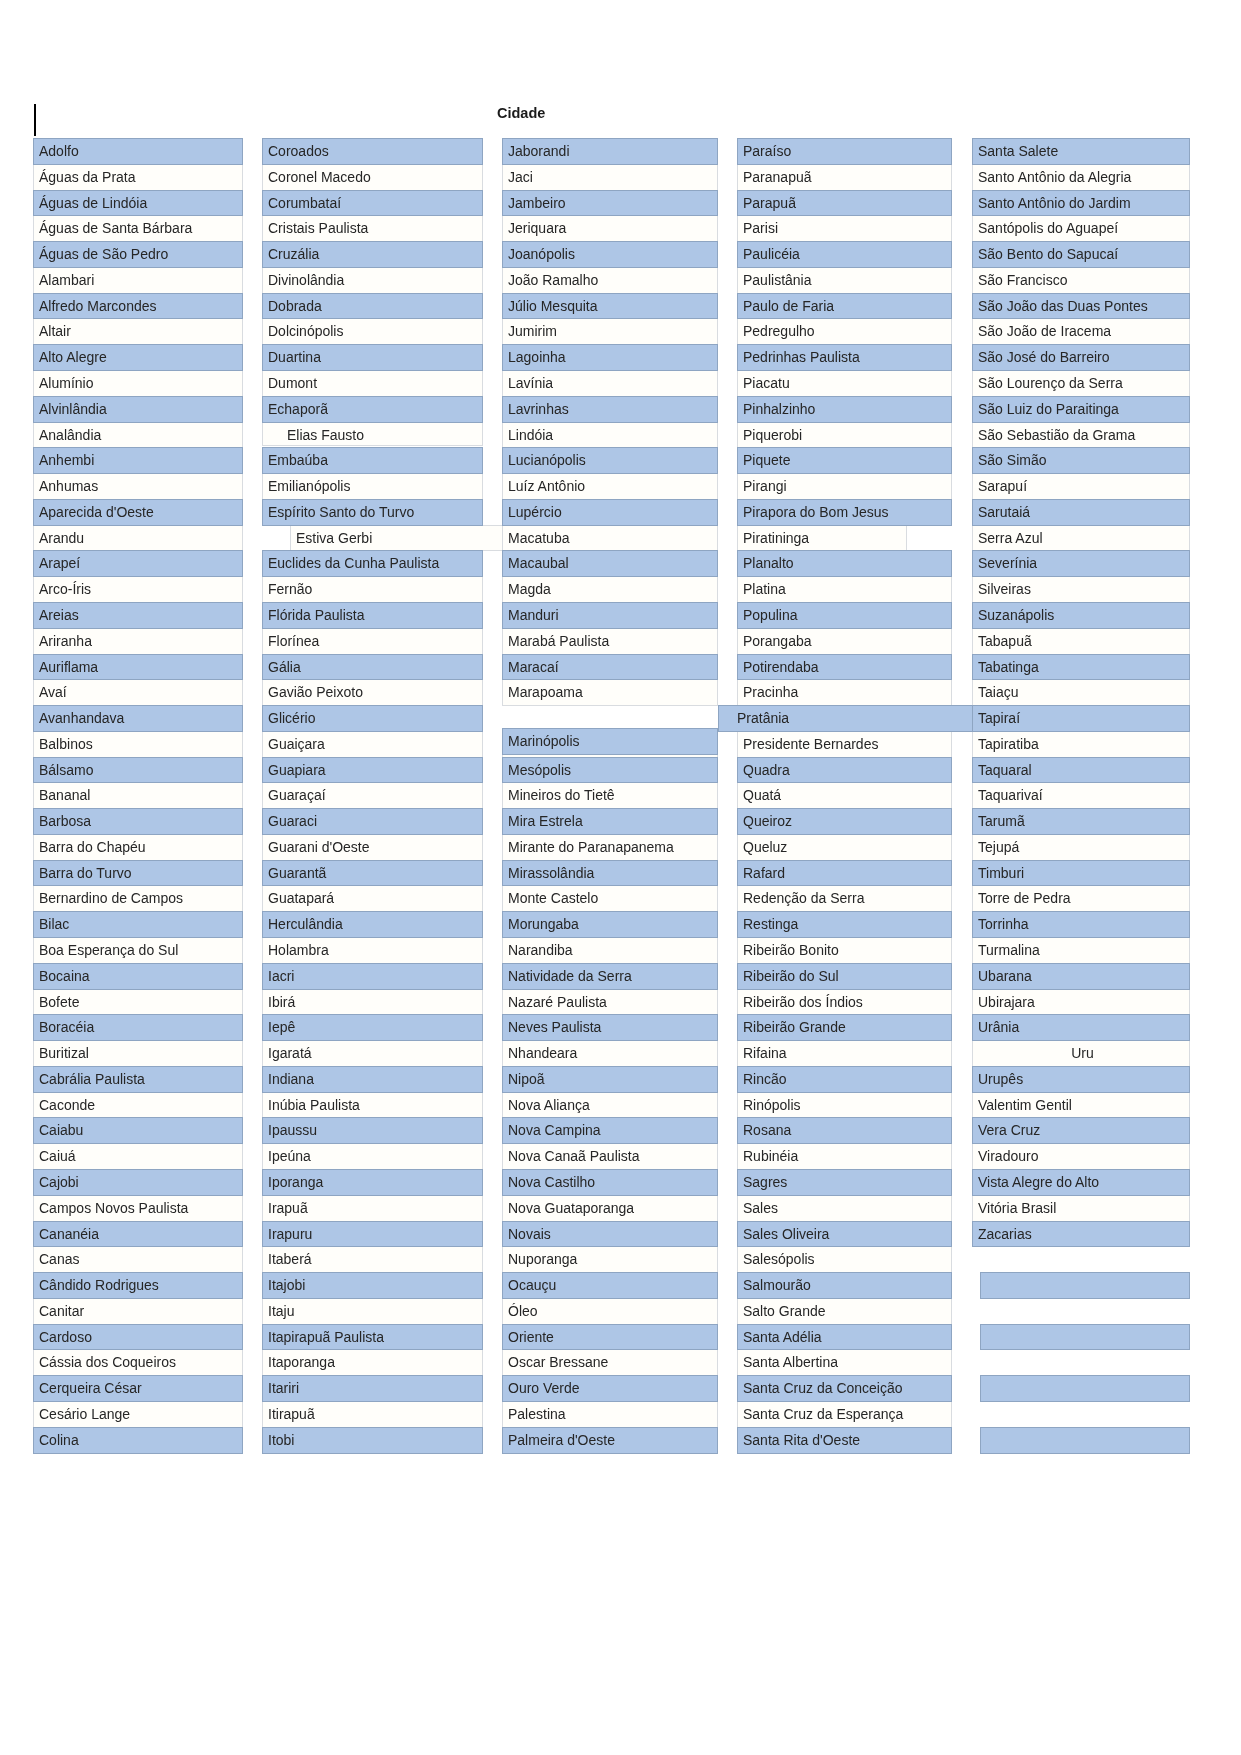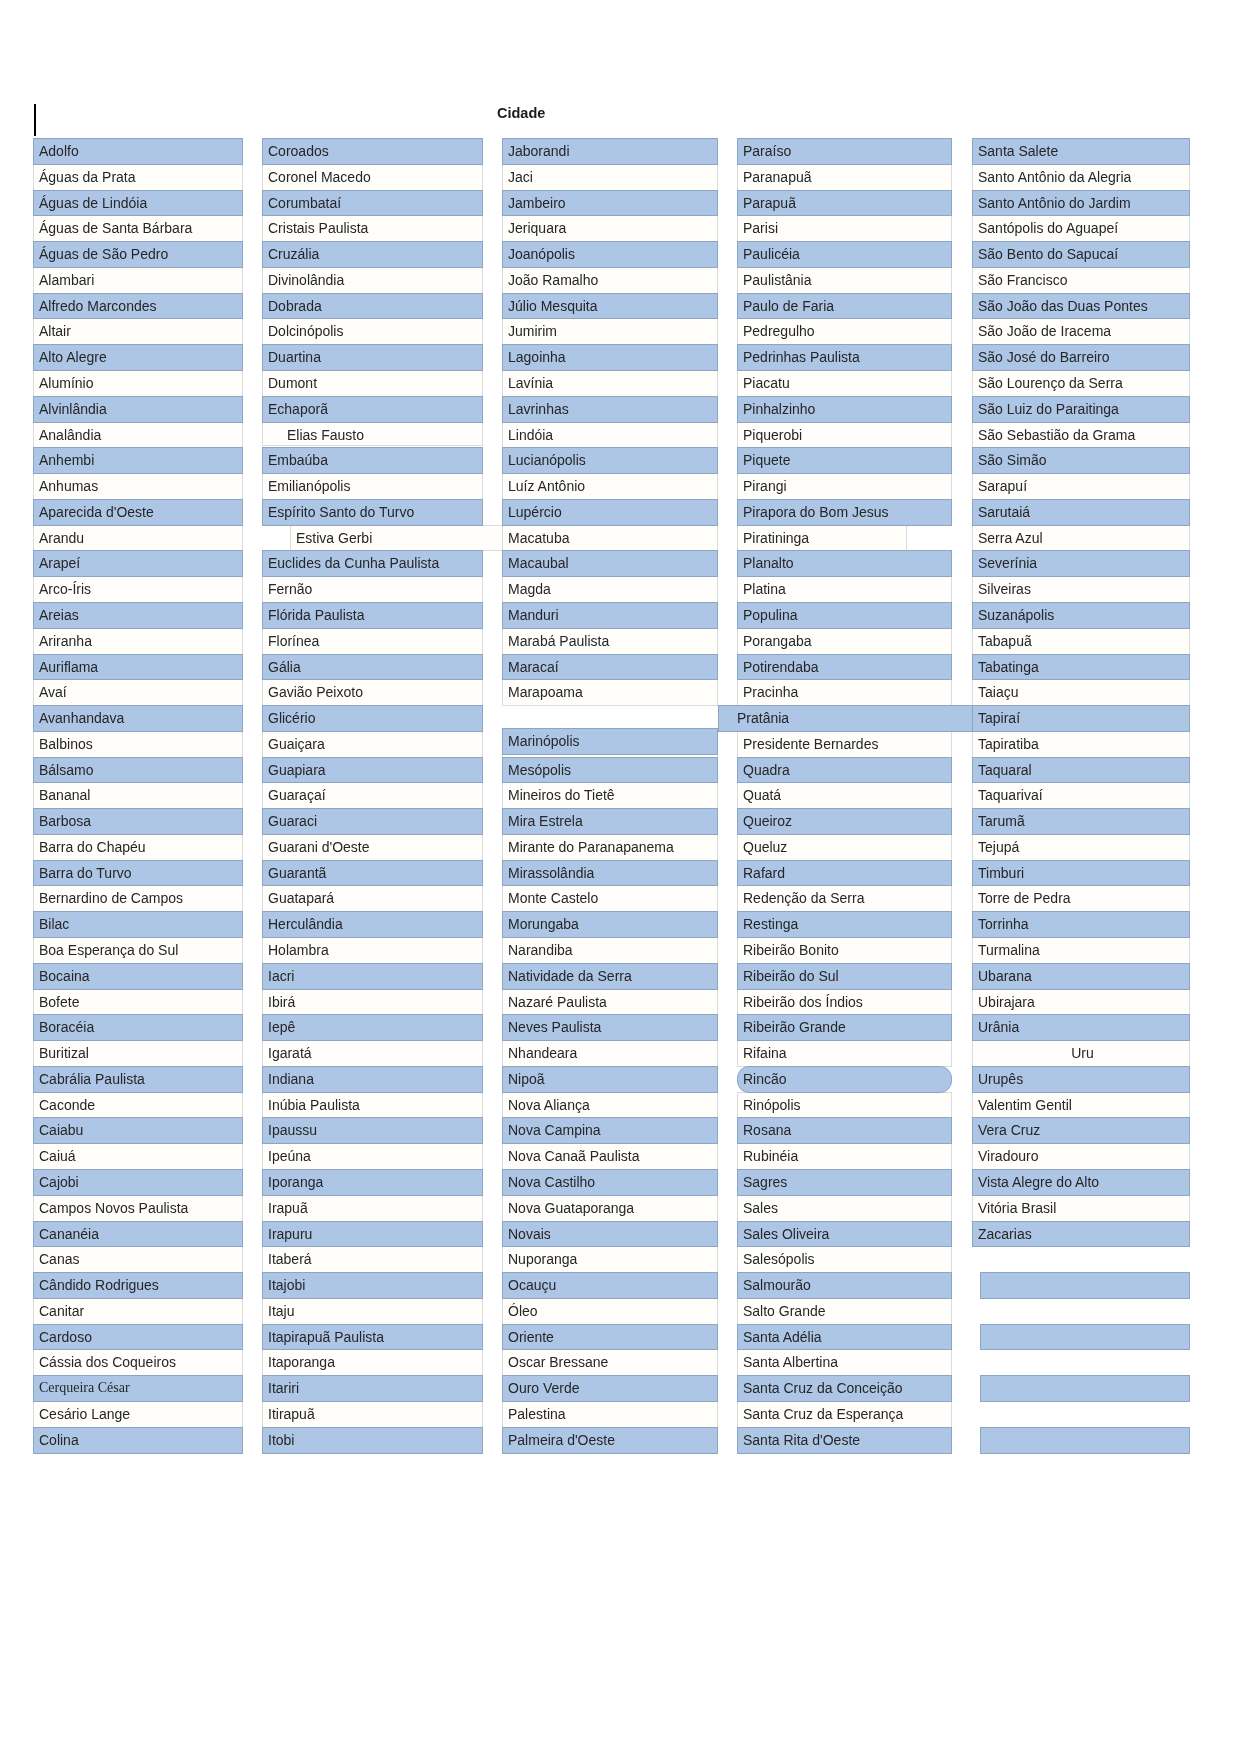--- a/index.html
+++ b/index.html
@@ -83,21 +83,21 @@
       <div class="cell blue" style="left: 33px; width: 210px; top: 1117px; height: 27px;">Caiabu</div>
       <div class="cell white" style="left: 33px; width: 210px; top: 1143px; height: 27px;">Caiuá</div>
       <div class="cell blue" style="left: 33px; width: 210px; top: 1169px; height: 27px;">Cajobi</div>
       <div class="cell white" style="left: 33px; width: 210px; top: 1195px; height: 27px;">Campos Novos Paulista</div>
       <div class="cell blue" style="left: 33px; width: 210px; top: 1221px; height: 26px;">Cananéia</div>
       <div class="cell white" style="left: 33px; width: 210px; top: 1246px; height: 27px;">Canas</div>
       <div class="cell blue" style="left: 33px; width: 210px; top: 1272px; height: 27px;">Cândido Rodrigues</div>
       <div class="cell white" style="left: 33px; width: 210px; top: 1298px; height: 27px;">Canitar</div>
       <div class="cell blue" style="left: 33px; width: 210px; top: 1324px; height: 26px;">Cardoso</div>
       <div class="cell white" style="left: 33px; width: 210px; top: 1349px; height: 27px;">Cássia dos Coqueiros</div>
-      <div class="cell blue" style="left: 33px; width: 210px; top: 1375px; height: 27px; font-family: Liberation Serif, serif;">Cerqueira César</div>
+      <div class="cell blue" style="left: 33px; width: 210px; top: 1375px; height: 27px;">Cerqueira César</div>
       <div class="cell white" style="left: 33px; width: 210px; top: 1401px; height: 27px;">Cesário Lange</div>
       <div class="cell blue" style="left: 33px; width: 210px; top: 1427px; height: 27px;">Colina</div>
       <div class="cell blue" style="left: 262px; width: 221px; top: 138px; height: 27px;">Coroados</div>
       <div class="cell white" style="left: 262px; width: 221px; top: 164px; height: 27px;">Coronel Macedo</div>
       <div class="cell blue" style="left: 262px; width: 221px; top: 190px; height: 26px;">Corumbataí</div>
       <div class="cell white" style="left: 262px; width: 221px; top: 215px; height: 27px;">Cristais Paulista</div>
       <div class="cell blue" style="left: 262px; width: 221px; top: 241px; height: 27px;">Cruzália</div>
       <div class="cell white" style="left: 262px; width: 221px; top: 267px; height: 27px;">Divinolândia</div>
       <div class="cell blue" style="left: 262px; width: 221px; top: 293px; height: 26px;">Dobrada</div>
       <div class="cell white" style="left: 262px; width: 221px; top: 318px; height: 27px;">Dolcinópolis</div>
@@ -224,21 +224,21 @@
       <div class="cell blue" style="left: 737px; width: 215px; top: 808px; height: 27px;">Queiroz</div>
       <div class="cell white" style="left: 737px; width: 215px; top: 834px; height: 27px;">Queluz</div>
       <div class="cell blue" style="left: 737px; width: 215px; top: 860px; height: 26px;">Rafard</div>
       <div class="cell white" style="left: 737px; width: 215px; top: 885px; height: 27px;">Redenção da Serra</div>
       <div class="cell blue" style="left: 737px; width: 215px; top: 911px; height: 27px;">Restinga</div>
       <div class="cell white" style="left: 737px; width: 215px; top: 937px; height: 27px;">Ribeirão Bonito</div>
       <div class="cell blue" style="left: 737px; width: 215px; top: 963px; height: 27px;">Ribeirão do Sul</div>
       <div class="cell white" style="left: 737px; width: 215px; top: 989px; height: 26px;">Ribeirão dos Índios</div>
       <div class="cell blue" style="left: 737px; width: 215px; top: 1014px; height: 27px;">Ribeirão Grande</div>
       <div class="cell white" style="left: 737px; width: 215px; top: 1040px; height: 27px;">Rifaina</div>
-      <div class="cell blue" style="left: 737px; width: 215px; top: 1066px; height: 27px; border-radius: 12px;">Rincão</div>
+      <div class="cell blue" style="left: 737px; width: 215px; top: 1066px; height: 27px;">Rincão</div>
       <div class="cell white" style="left: 737px; width: 215px; top: 1092px; height: 26px;">Rinópolis</div>
       <div class="cell blue" style="left: 737px; width: 215px; top: 1117px; height: 27px;">Rosana</div>
       <div class="cell white" style="left: 737px; width: 215px; top: 1143px; height: 27px;">Rubinéia</div>
       <div class="cell blue" style="left: 737px; width: 215px; top: 1169px; height: 27px;">Sagres</div>
       <div class="cell white" style="left: 737px; width: 215px; top: 1195px; height: 27px;">Sales</div>
       <div class="cell blue" style="left: 737px; width: 215px; top: 1221px; height: 26px;">Sales Oliveira</div>
       <div class="cell white" style="left: 737px; width: 215px; top: 1246px; height: 27px;">Salesópolis</div>
       <div class="cell blue" style="left: 737px; width: 215px; top: 1272px; height: 27px;">Salmourão</div>
       <div class="cell white" style="left: 737px; width: 215px; top: 1298px; height: 27px;">Salto Grande</div>
       <div class="cell blue" style="left: 737px; width: 215px; top: 1324px; height: 26px;">Santa Adélia</div>

